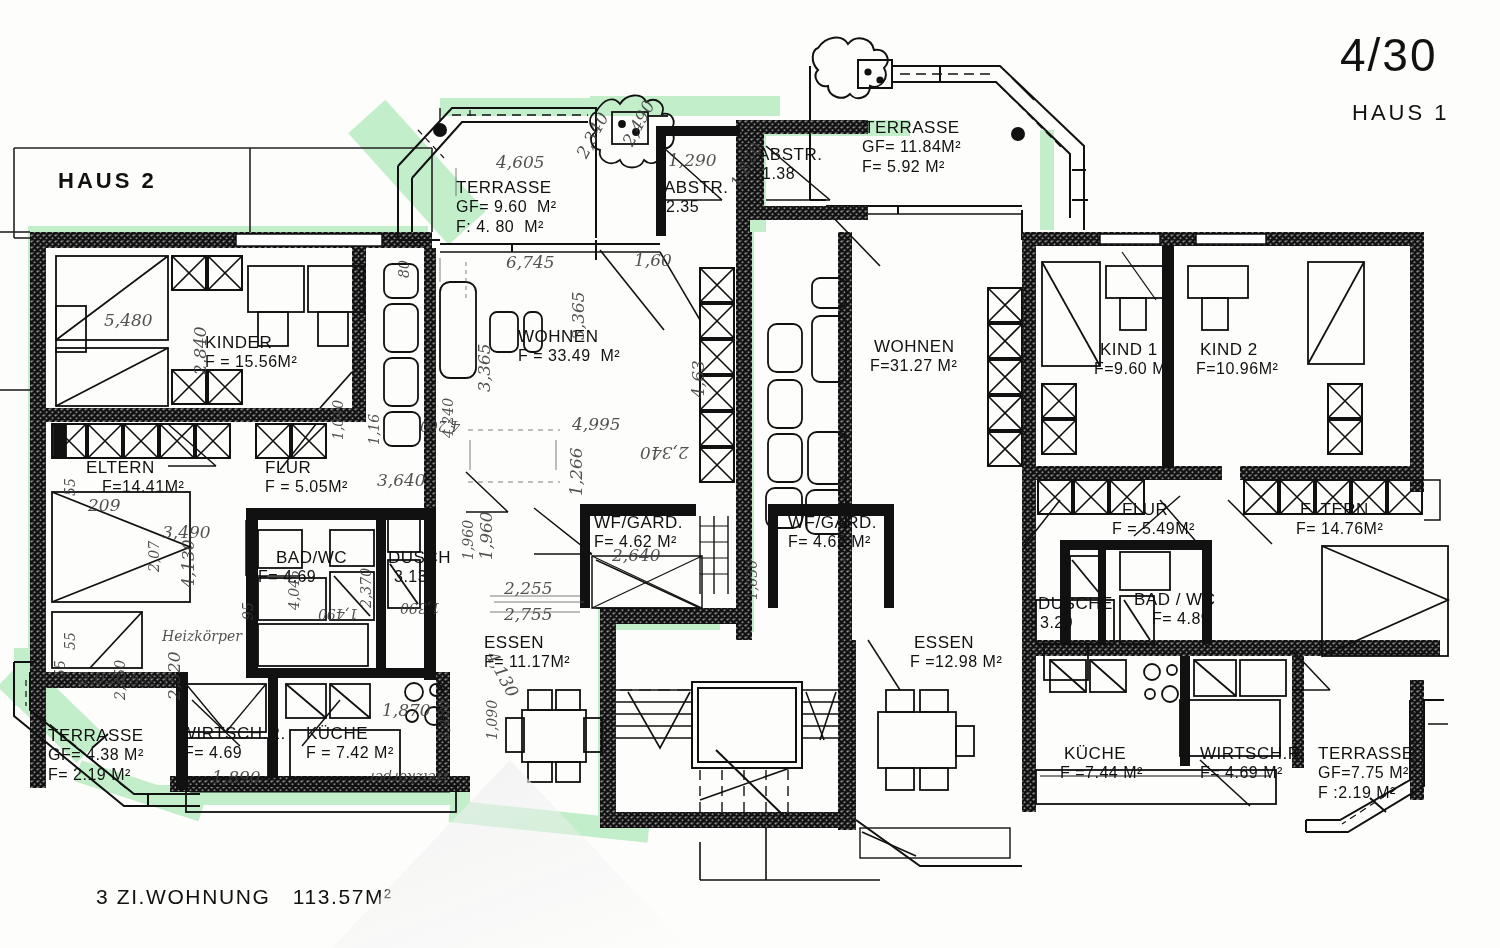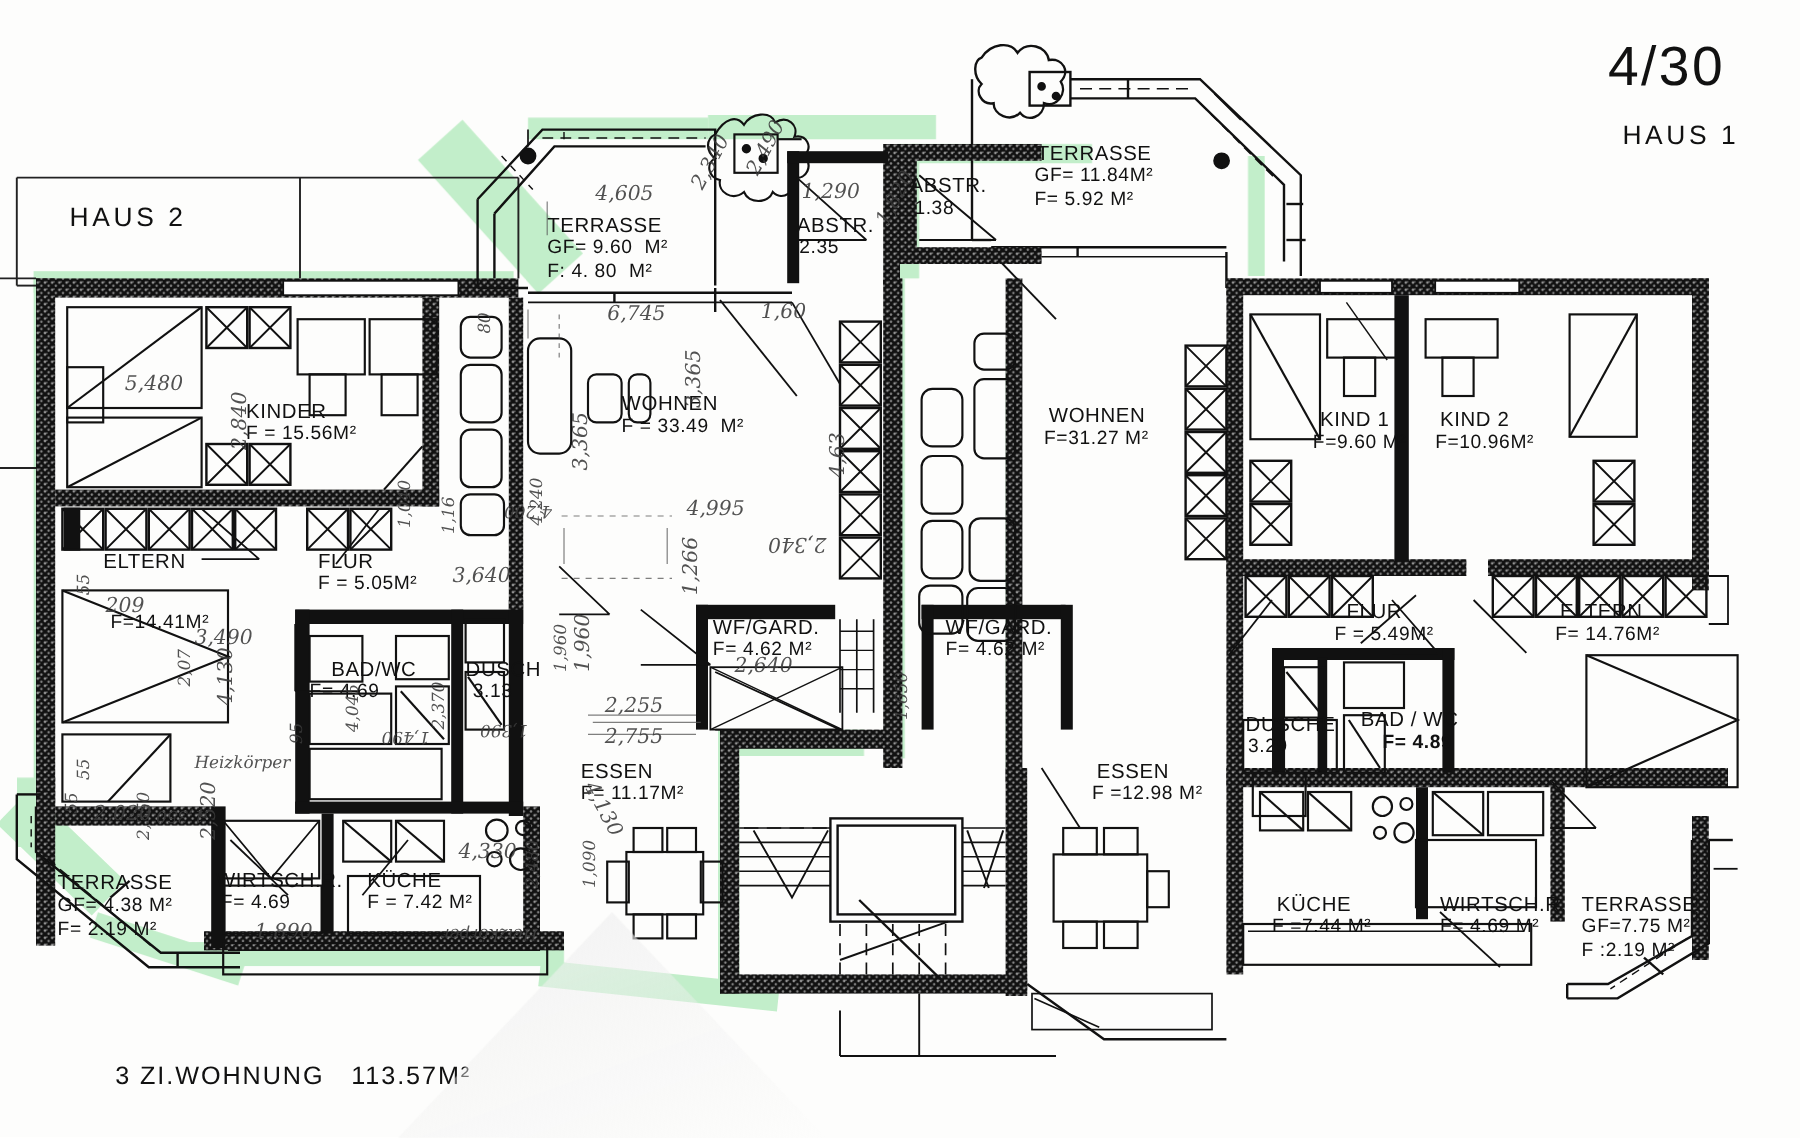--- a/index.html
+++ b/index.html
@@ -556,29 +556,29 @@
       <path d="M490 596 L580 596"></path>
       <path d="M490 612 L580 612"></path>
       <path d="M494 602 L584 602"></path>
       <path d="M466 262 L466 300" stroke-dasharray="4 4"></path>
       <path d="M840 560 L846 560"></path>
     </g>
   </svg>
 
   <div class="lbl huge" style="left:1340px; top:28px;">4/30</div>
   <div class="lbl haus" style="left:1352px; top:100px;">HAUS 1</div>
-  <div class="lbl haus" style="left:58px; top:168px;">HAUS 2</div>
+  <div class="lbl haus" style="left:58px; top:168px;font-weight:bold;">HAUS 2</div>
 
   <div class="lbl big" style="left:96px; top:885px;">3 ZI.WOHNUNG   113.57M²</div>
 
   <div class="lbl room" style="left:205px; top:333px;">KINDER</div>
   <div class="lbl area" style="left:205px; top:353px;">F = 15.56M²</div>
 
   <div class="lbl room" style="left:86px; top:458px;">ELTERN</div>
-  <div class="lbl area" style="left:92px; top:478px;margin-top:32px;">F=14.41M²</div>
+  <div class="lbl area" style="left:102px; top:478px;">F=14.41M²</div>
 
   <div class="lbl room" style="left:265px; top:458px;">FLUR</div>
   <div class="lbl area" style="left:265px; top:478px;">F = 5.05M²</div>
 
   <div class="lbl room" style="left:276px; top:548px;">BAD/WC</div>
   <div class="lbl area" style="left:258px; top:568px;">F= 4.69</div>
 
   <div class="lbl room" style="left:388px; top:548px;">DUSCH</div>
   <div class="lbl area" style="left:394px; top:568px;">3.13</div>
 
@@ -620,21 +620,21 @@
   <div class="lbl room" style="left:1122px; top:500px;">FLUR</div>
   <div class="lbl area" style="left:1112px; top:520px;">F = 5.49M²</div>
 
   <div class="lbl room" style="left:1300px; top:500px;">ELTERN</div>
   <div class="lbl area" style="left:1296px; top:520px;">F= 14.76M²</div>
 
   <div class="lbl room" style="left:1038px; top:594px;">DUSCHE</div>
   <div class="lbl area" style="left:1040px; top:614px;">3.29</div>
 
   <div class="lbl room" style="left:1134px; top:590px;">BAD / WC</div>
-  <div class="lbl area" style="left:1152px; top:610px;font-weight:bold;">F= 4.89</div>
+  <div class="lbl area" style="left:1152px; top:610px;">F= 4.89</div>
 
   <div class="lbl room" style="left:1064px; top:744px;">KÜCHE</div>
   <div class="lbl area" style="left:1060px; top:764px;">F =7.44 M²</div>
 
   <div class="lbl room" style="left:1200px; top:744px;">WIRTSCH.R.</div>
   <div class="lbl area" style="left:1200px; top:764px;">F= 4.69 M²</div>
 
   <div class="lbl room" style="left:914px; top:633px;">ESSEN</div>
   <div class="lbl area" style="left:910px; top:653px;">F =12.98 M²</div>
 
@@ -685,21 +685,21 @@
   <div class="hand rot90" style="left:178px; top:588px;">4,130</div>
   <div class="hand rot90 sm" style="left:146px; top:572px;">2,07</div>
   <div class="hand" style="left:88px; top:495px;">209</div>
   <div class="hand rot90 sm" style="left:62px; top:496px;">55</div>
   <div class="hand rot90 sm" style="left:62px; top:650px;">55</div>
   <div class="hand rot90 sm" style="left:52px; top:678px;">55</div>
   <div class="hand rot180 sm" style="left:130px; top:672px;">1,350</div>
   <div class="hand" style="left:78px; top:668px;">2,020</div>
   <div class="hand rot90" style="left:164px; top:700px;">2,520</div>
   <div class="hand" style="left:212px; top:755px;margin-top:12px;">1,890</div>
-  <div class="hand" style="left:382px; top:700px;">4,330</div>
+  <div class="hand" style="left:382px; top:700px;">1,870</div>
   <div class="hand rot90 sm" style="left:436px; top:740px;">2,480</div>
   <div class="hand rot90 sm" style="left:358px; top:608px;">2,370</div>
   <div class="hand rot180 sm" style="left:318px; top:606px;">1,490</div>
   <div class="hand rot180 sm" style="left:400px; top:600px;">1,390</div>
   <div class="hand rot90 sm" style="left:286px; top:610px;">4,045</div>
   <div class="hand rot90 sm" style="left:240px; top:620px;">95</div>
   <div class="hand rot90 sm" style="left:460px; top:560px;">1,960</div>
   <div class="hand rot90 sm" style="left:112px; top:700px;">2,350</div>
   <div class="hand rot90 sm" style="left:484px; top:740px;">1,090</div>
   <div class="hand rot90 sm" style="left:744px; top:600px;">1,650</div>

